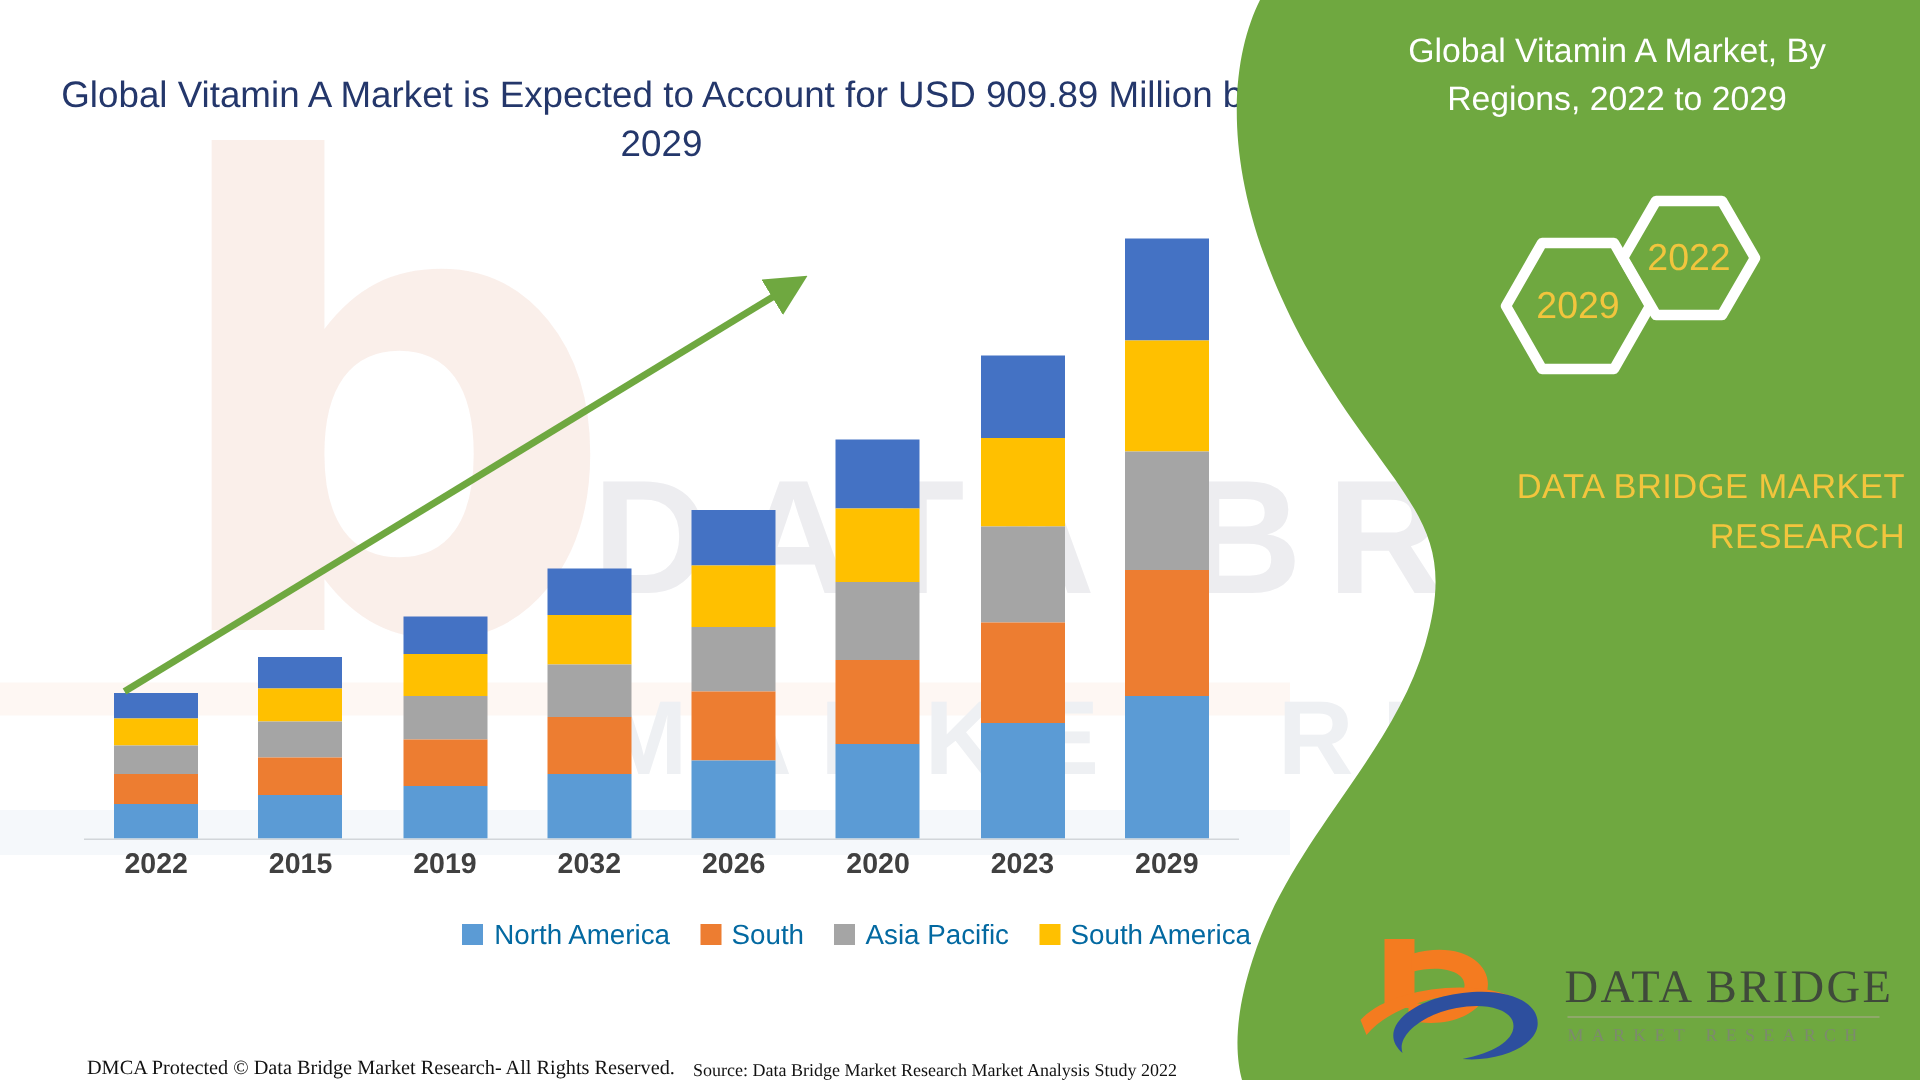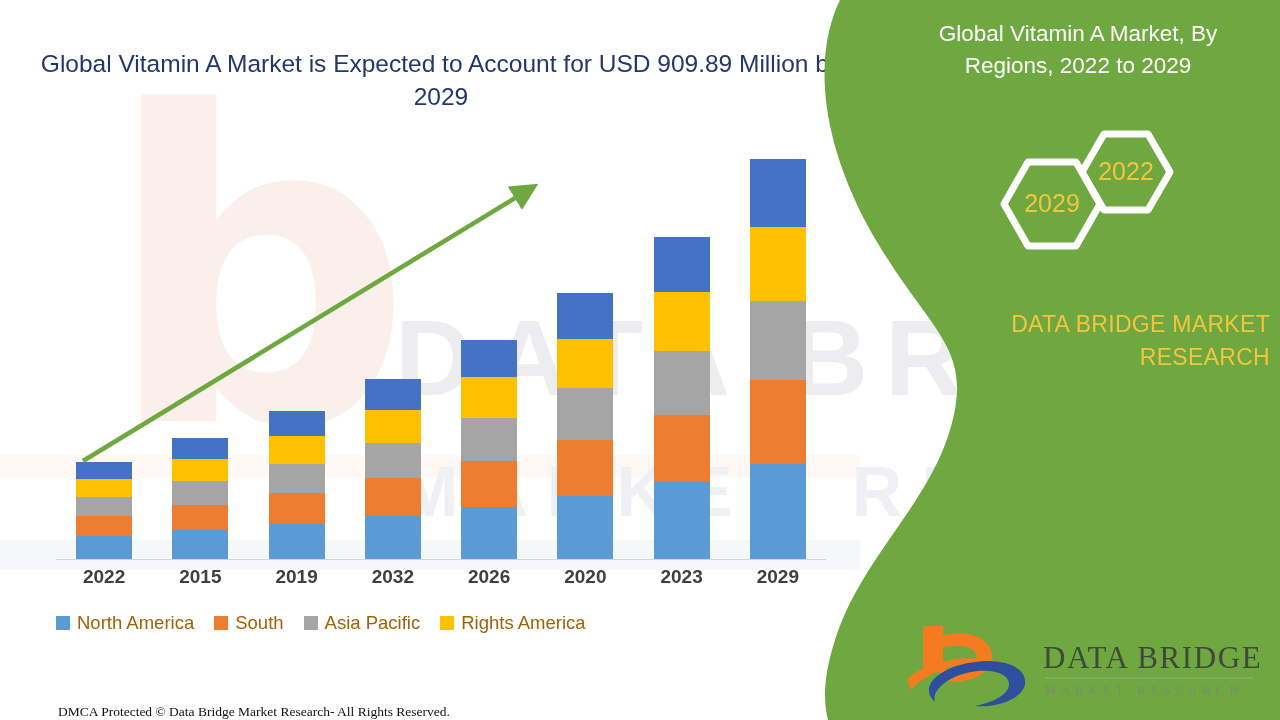--- a/index.html
+++ b/index.html
@@ -40,21 +40,21 @@
   .bars{position:absolute;left:0;top:0;right:0;bottom:1px;display:flex;align-items:flex-end;}
   .bar-slot{flex:1 1 0;display:flex;justify-content:center;align-items:flex-end;height:100%;}
   .bar{width:56px;display:flex;flex-direction:column;justify-content:flex-end;}
   .seg{width:100%;}
 
   .xaxis{position:absolute;left:56px;top:566px;width:770px;display:flex;}
   .xtick{flex:1 1 0;text-align:center;font-size:19px;font-weight:700;color:#404040;}
 
   .legend{
     position:absolute;left:56px;top:612px;width:790px;display:flex;align-items:center;
-    gap:8px;font-size:18.5px;color:#a16207;font-weight:400;
+    gap:8px;font-size:18.5px;color:#0369a1;font-weight:400;justify-content:flex-end;
   }
   .lg-item{display:flex;align-items:center;gap:7px;margin-right:12px;white-space:nowrap;}
   .lg-sw{width:14px;height:14px;flex:0 0 14px;}
 
   .footer{position:absolute;left:0;top:688px;width:880px;height:26px;margin-top:16px;}
   .f-dmca{position:absolute;left:58px;top:0;font-family:"Liberation Serif",serif;font-size:13.5px;color:#111;white-space:nowrap;}
   .f-src{position:absolute;left:462px;top:2px;font-family:"Liberation Serif",serif;font-size:12px;color:#111;white-space:nowrap;}
 
   
   .arrow{position:absolute;left:0;top:0;width:880px;height:720px;z-index:4;pointer-events:none;}
@@ -188,26 +188,27 @@
         <div class="lg-item">
           <span class="lg-sw" style="background: rgb(237, 125, 49);"></span>
           <span>South</span>
         </div>
         <div class="lg-item">
           <span class="lg-sw" style="background: rgb(165, 165, 165);"></span>
           <span>Asia Pacific</span>
         </div>
         <div class="lg-item">
           <span class="lg-sw" style="background: rgb(255, 192, 0);"></span>
-          <span>Rights America</span>
+          <span>South America</span>
         </div>
       </div>
 
     <div class="footer">
       <div class="f-dmca">DMCA Protected © Data Bridge Market Research- All Rights Reserved.</div>
+      <div class="f-src">Source: Data Bridge Market Research Market Analysis Study 2022</div>
     </div>
   </div>
 
   <svg class="arrow" viewBox="0 0 880 720">
     <defs>
       <marker id="ah" markerWidth="6" markerHeight="6" refX="2.6" refY="3" orient="auto">
         <path d="M0,0 L6,3 L0,6 z" fill="#6FA840"></path>
       </marker>
     </defs>
     <line x1="83" y1="461" x2="525" y2="192" stroke="#6FA840" stroke-width="4.6" marker-end="url(#ah)"></line>

